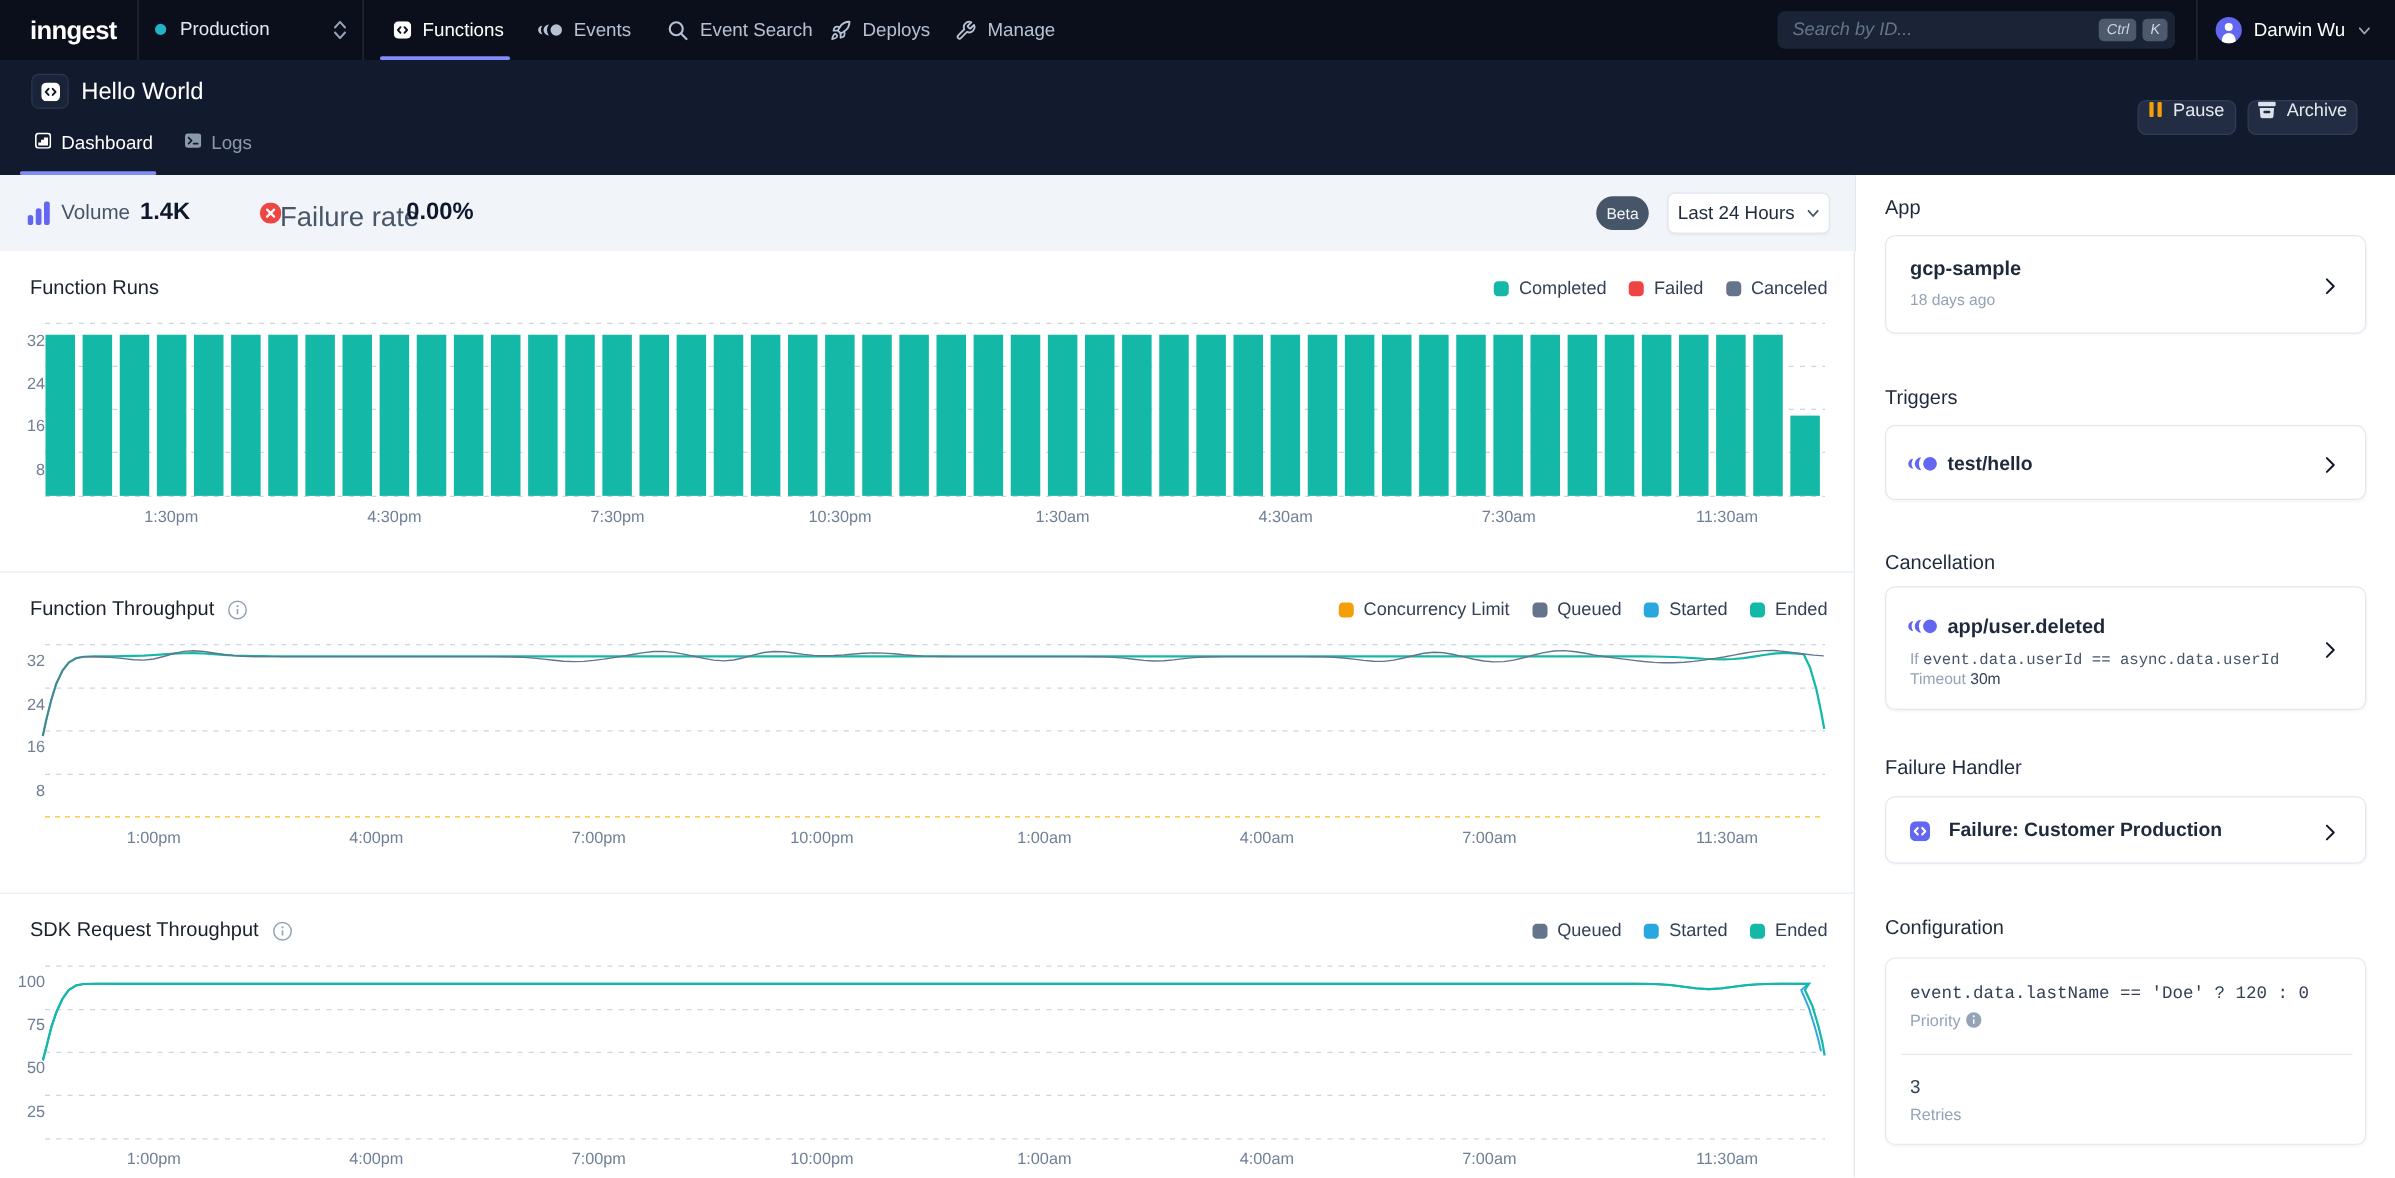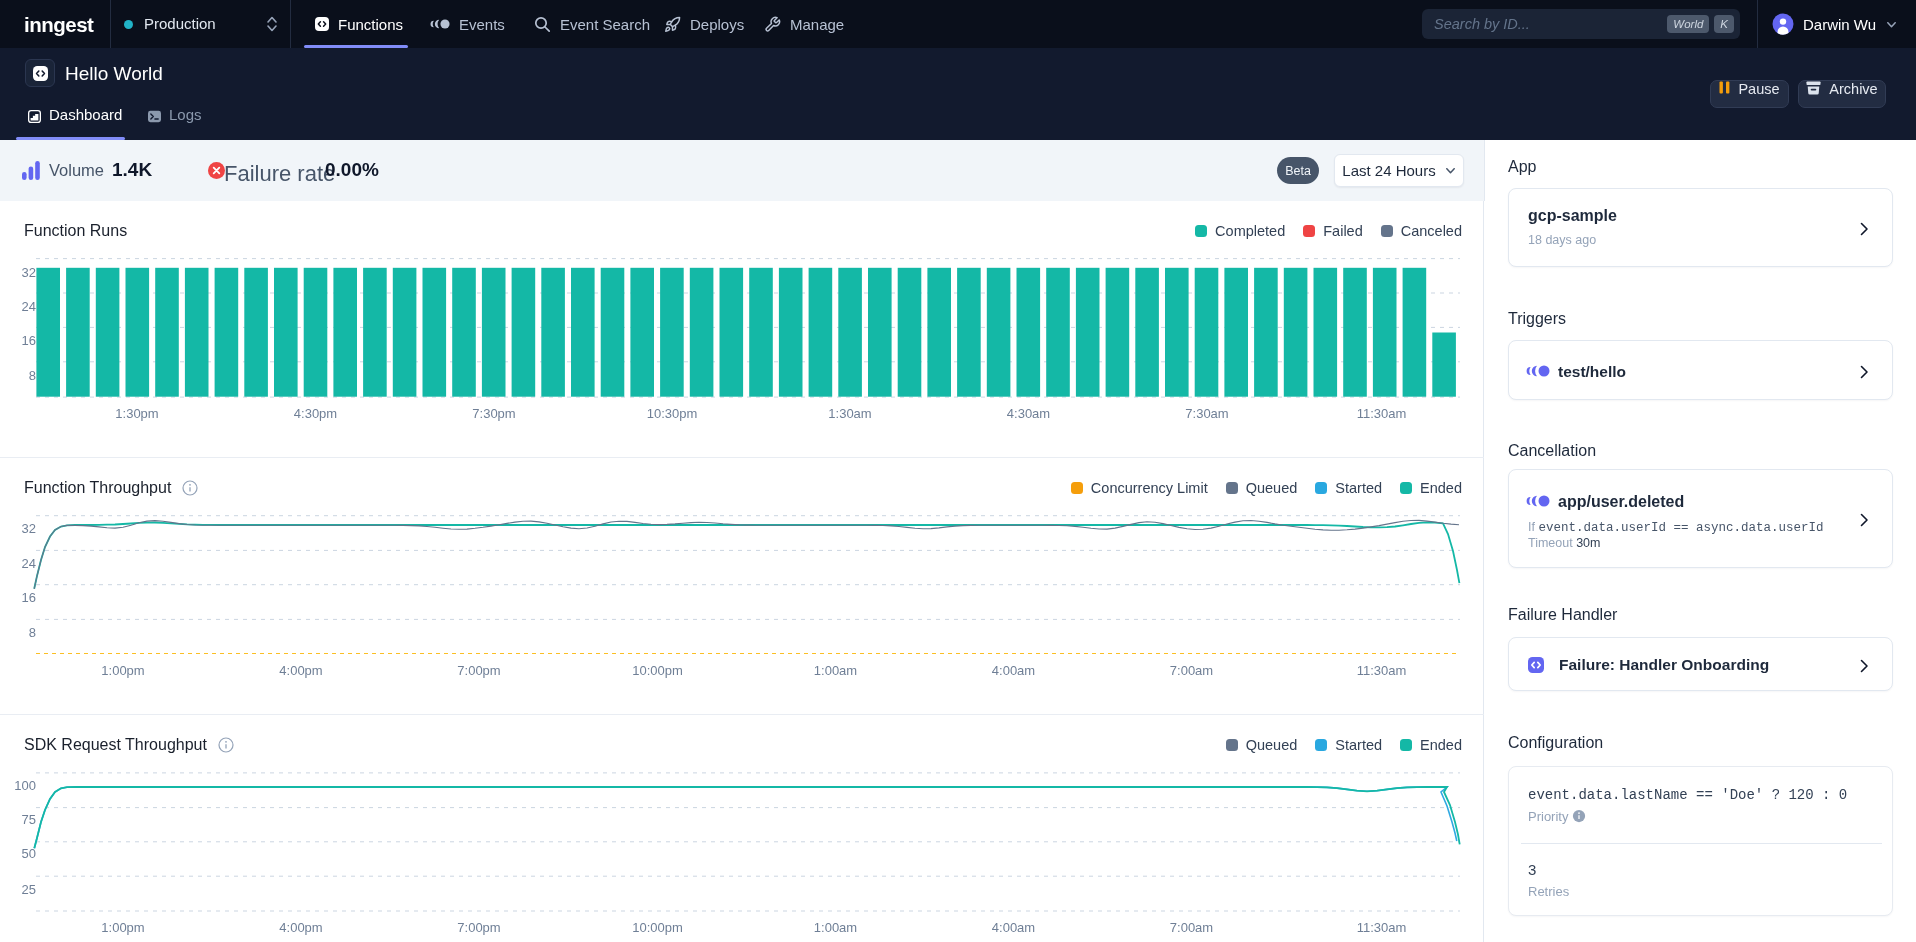--- a/index.html
+++ b/index.html
@@ -13,21 +13,21 @@
 .navtab { position:absolute; top:0; height:48px; display:flex; align-items:center; gap:9px; color:#b7c1d3; font-size:15px; }
 .navtab.active { color:#fff; }
 #funcs-underline { position:absolute; left:304px; top:45px; width:104px; height:3px; background:#818cf8; border-radius:2px; }
 #search { position:absolute; left:1422px; top:9px; width:318px; height:30px; background:#1b2436; border-radius:6px; display:flex; align-items:center; padding:0 6px 0 12px;font-style:italic; }
 #search .ph { color:#64748b; font-size:14.5px; flex:1; }
 .key { background:#4d596c; color:#cfd6e0; font-size:11.5px; border-radius:4px; padding:3px 6px; margin-left:5px; }
 #user { position:absolute; left:1772px; top:0; height:48px; display:flex; align-items:center; }
 #user .name { color:#fff; font-size:15px; margin-left:9px; }
 #hw-box { position:absolute; left:25px; top:11px; width:30px; height:28px; border:1px solid #2b3650; border-radius:6px; background:#1a2438; display:flex; align-items:center; justify-content:center; }
 #hw-title { position:absolute; left:65px; top:15px; color:#fff; font-size:19px; font-weight:500; }
-.htab { position:absolute; top:58px; display:flex; align-items:flex-end; gap:8px; font-size:15px; }
+.htab { position:absolute; top:58px; display:flex; align-items:flex-start; gap:8px; font-size:15px; }
 #dash-underline { position:absolute; left:16px; top:89px; width:109px; height:3px; background:#818cf8; border-radius:2px; }
 .hbtn { position:absolute; top:32px; height:28px; background:#222c42; border:1px solid #313c55; border-radius:7px; color:#e6eaf1; font-size:14.5px; display:flex; align-items:flex-start; justify-content:center; gap:8px; }
 #stats { position:absolute; left:0; top:140px; width:1484px; height:61px; background:#f1f5f9; }
 #left-pane { position:absolute; left:0; top:201px; width:1484px; height:741px; background:#fff; border-right:1px solid #e2e8f0; }
 #stats-border { position:absolute; left:1484px; top:140px; width:1px; height:61px; background:#e2e8f0; }
 .sec-border { position:absolute; left:0; width:1484px; height:1px; background:#e9edf3; }
 .sec-title { position:absolute; left:24px; color:#1a202c; font-size:16px; font-weight:normal; display:flex; align-items:center; gap:11px; }
 .legend { position:absolute; right:454px; display:flex; align-items:center; gap:18px; color:#334155; font-size:14.5px; }
 .li { display:flex; align-items:center; gap:8px; }
 .sq { width:12px; height:12px; border-radius:3.5px; display:inline-block; }
@@ -69,21 +69,21 @@
           <path d="M4.5 16.5c-1.5 1.26-2 5-2 5s3.74-.5 5-2c.71-.84.7-2.13-.09-2.91a2.18 2.18 0 0 0-2.91-.09z"></path>
           <path d="M12 15l-3-3a22 22 0 0 1 2-3.95A12.88 12.88 0 0 1 22 2c0 2.72-.78 7.5-6 11a22.35 22.35 0 0 1-4 2z"></path>
           <path d="M9 12H4s.55-3.03 2-4c1.62-1.08 5 0 5 0"></path>
           <path d="M12 15v5s3.03-.55 4-2c1.08-1.62 0-5 0-5"></path>
         </svg>Deploys</div>
   <div class="navtab" style="left:764px"><svg width="17" height="17" viewBox="0 0 24 24" fill="none" stroke="#b7c1d3" stroke-width="2.1" stroke-linecap="round" stroke-linejoin="round">
           <path d="M14.7 6.3a1 1 0 0 0 0 1.4l1.6 1.6a1 1 0 0 0 1.4 0l3.77-3.77a6 6 0 0 1-7.94 7.94l-6.91 6.91a2.12 2.12 0 0 1-3-3l6.91-6.91a6 6 0 0 1 7.94-7.94l-3.76 3.76z"></path>
         </svg>Manage</div>
   <div id="search">
         <span class="ph">Search by ID...</span>
-        <span class="key">World</span>
+        <span class="key">Ctrl</span>
         <span class="key">K</span>
       </div>
   <div class="vsep" style="left:1757px"></div>
   <div id="user">
     <svg width="22" height="22" viewBox="0 0 22 22">
           <circle cx="11" cy="11" r="10.5" fill="#6366f1"></circle>
           <circle cx="11" cy="8.6" r="3.2" fill="#fff"></circle>
           <path d="M11 13.4 a5.5 5.5 0 0 1 5.5 5.5 l0 1.2 a10.5 10.5 0 0 1 -11 0 l0 -1.2 a5.5 5.5 0 0 1 5.5 -5.5 z" fill="#fff"></path>
         </svg>
     <span class="name">Darwin Wu</span>
@@ -327,21 +327,21 @@
     <div class="chev" style="top:42px"><svg width="16" height="16" viewBox="0 0 16 16">
             <path d="M5.5 2.5 L11 8 L5.5 13.5" fill="none" stroke="#0f172a" stroke-width="1.6" stroke-linecap="round" stroke-linejoin="round"></path>
           </svg></div>
   </div>
   <div class="sb-h" style="top:466px">Failure Handler</div>
   <div class="card" style="top:497px;height:54px">
     <div style="position:absolute;left:19px;top:19px;line-height:0"><svg width="16" height="16" viewBox="0 0 16 16">
             <rect x="0" y="0" width="16" height="16" rx="4.5" fill="#6366f1"></rect>
             <path d="M6.2 5.4 L3.8 8 L6.2 10.6 M9.8 5.4 L12.2 8 L9.8 10.6" fill="none" stroke="#fff" stroke-width="1.7" stroke-linecap="round" stroke-linejoin="round"></path>
           </svg></div>
-    <div class="t" style="position:absolute;left:50px;top:18px;font-size:15.5px">Failure: Handler Onboarding</div>
+    <div class="t" style="position:absolute;left:50px;top:18px;font-size:15.5px">Failure: Customer Production</div>
     <div class="chev" style="top:20px"><svg width="16" height="16" viewBox="0 0 16 16">
             <path d="M5.5 2.5 L11 8 L5.5 13.5" fill="none" stroke="#0f172a" stroke-width="1.6" stroke-linecap="round" stroke-linejoin="round"></path>
           </svg></div>
   </div>
   <div class="sb-h" style="top:594px">Configuration</div>
   <div class="card" style="top:626px;height:150px;border-color:#e7ebf1">
     <div class="mono" style="position:absolute;left:19px;top:20px;font-size:14px;color:#334155">event.data.lastName == 'Doe' ? 120 : 0</div>
     <div style="position:absolute;left:19px;top:42px;font-size:13px;color:#94a3b8">Priority <svg width="14" height="14" viewBox="0 0 16 16" style="vertical-align:-2px">
             <circle cx="8" cy="8" r="7" fill="#94a3b8"></circle>
             <line x1="8" y1="7.2" x2="8" y2="11.4" stroke="#fff" stroke-width="1.4"></line>

